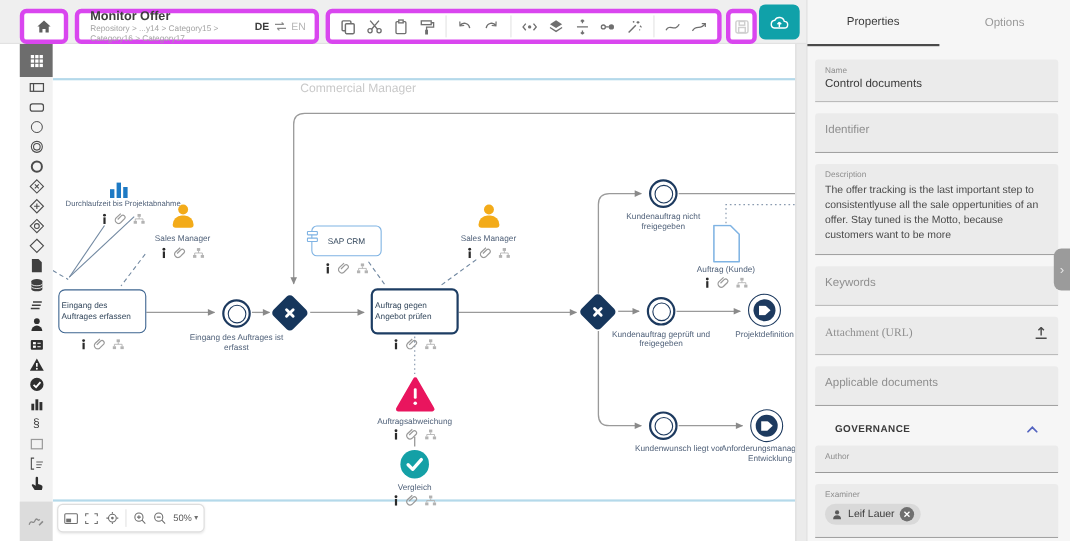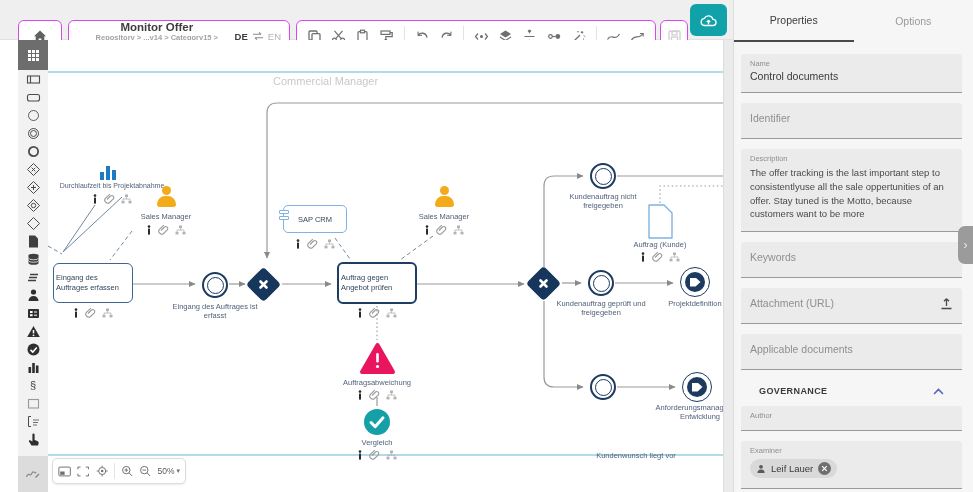--- a/index.html
+++ b/index.html
@@ -3,28 +3,28 @@
 <meta charset="utf-8">
 <style>
   * { margin:0; padding:0; box-sizing:border-box; }
   html,body { width:973px; height:492px; overflow:hidden; background:#fff;
     font-family:"Liberation Sans", sans-serif; }
   #app { position:relative; width:973px; height:492px; }
 
   
   #topbar { position:absolute; left:0; top:0; width:733px; height:40px;
     background:#efefef; border-bottom:1px solid #e2e2e2; }
-  .tgroup { position:absolute; top:20px; height:32px; background:#fff;
-    border:1px solid #d946ef; border-radius:6px; display:flex; align-items:center;text-align:center; }
+  .tgroup { position:absolute; top:8px; height:32px; background:#fff;
+    border:4px solid #d946ef; border-radius:6px; display:flex; align-items:center; }
   .ticon { width:24px; height:24px; display:flex; align-items:center; justify-content:center; cursor:pointer; }
   .tsep { width:1px; height:20px; background:#e3e3e3; margin:0 4px; }
   #titlegrp { left:68px; width:222px; padding:0 8px 0 10px; }
   #titletxt { line-height:1.15; }
   #titletxt .t1 { font-size:11.5px; font-weight:bold; color:#3d3d3d; }
-  #titletxt .t2 { font-size:7.5px; color:#a3a3a3;font-weight:bold; }
+  #titletxt .t2 { font-size:7.5px; color:#a3a3a3; }
   #lang { margin-left:auto; display:flex; align-items:center; gap:4px; font-size:9.5px; }
   #lang .de { font-weight:bold; color:#3d3d3d; }
   #lang .en { color:#b5b5b5; }
   #publishbtn { position:absolute; left:690px; top:4px; width:37px; height:32px;
     background:#10a1a9; border-radius:6px; display:flex; align-items:center; justify-content:center; cursor:pointer; }
 
   
   #sidebar { position:absolute; left:18px; top:40px; width:30px; height:452px; background:#f2f2f2; }
   #gridbtn { width:30px; height:30px; background:#6d6d6d; display:flex; align-items:center; justify-content:center; cursor:pointer; }
   .pitem { width:30px; height:18px; display:flex; align-items:center; justify-content:center; cursor:pointer; color:#4c4c4c; font-size:11px; }
@@ -77,21 +77,21 @@
   #tabs { display:flex; height:42px; align-items:stretch; }
   .tab { flex:1; display:flex; align-items:center; justify-content:center; font-size:10.5px; color:#9a9a9a; cursor:pointer; }
   .tab.active { color:#3c3c3c; border-bottom:2px solid #4a4a4a; }
   #fields { padding:12px 11px 0 7px; }
   .fblock { background:#ebebeb; border-bottom:1px solid #9a9a9a; border-radius:3px 3px 0 0;
     padding:5px 9px 10px; margin-bottom:10px; cursor:text; }
   .flabel { font-size:7.5px; color:#8f8f8f; }
   .fvalue { font-size:10.5px; color:#3a3a3a; margin-top:2px; }
   .fplaceholder { font-size:10.5px; color:#8f8f8f; padding:4px 0; }
   .fdesc { font-size:9.5px; color:#4a4a4a; margin-top:3px; line-height:1.45; }
-  .frow { display:flex; align-items:center; justify-content:space-between; }
+  .frow { display:flex; align-items:center; justify-content:space-between;font-family:Liberation Serif, serif; }
   #govrow { display:flex; align-items:center; justify-content:space-between; margin:16px 18px 10px; cursor:pointer; }
   #govtitle { font-size:9px; font-weight:bold; letter-spacing:.4px; color:#3a3a3a; }
   .chip { display:inline-flex; align-items:center; gap:5px; background:#d9d9d9; border-radius:12px;
     padding:3px 6px; font-size:9.5px; color:#3a3a3a; margin-top:4px; cursor:pointer; }
   .chipx { width:13px; height:13px; background:#6f6f6f; border-radius:50%; display:flex;
     align-items:center; justify-content:center; cursor:pointer; }
   #collapse { position:absolute; right:0; top:226px; width:15px; height:38px; background:#9b9b9b;
     border-radius:7px 0 0 7px; display:flex; align-items:center; justify-content:center;
     color:#e8e8e8; font-size:12px; cursor:pointer; }
 </style>
@@ -632,21 +632,21 @@
     <div class="iface" style="left:632px;top:227px;">
         <div class="disc">
           <div class="arr"></div>
         </div>
       </div>
     <div class="clabel" style="left:647px;top:259px;width:90px;">Projektdefinition</div>
 
     <div class="evt" style="left:542px;top:334px;">
         <div class="in"></div>
       </div>
-    <div class="clabel" style="left:588px;top:363px;width:90px;margin-top:48px;">Kundenwunsch liegt vor</div>
+    <div class="clabel" style="left:569px;top:363px;width:90px;">Kundenwunsch liegt vor</div>
     <div class="iface" style="left:634px;top:332px;">
         <div class="disc">
           <div class="arr"></div>
         </div>
       </div>
     <div class="clabel" style="left:652px;top:363px;width:120px;">Anforderungsmanagement Entwicklung</div>
 
     <div id="zoombar">
       <svg width="15" height="13" viewBox="0 0 15 13">
           <rect x="1" y="1.5" width="13" height="10" rx="1" fill="none" stroke="#6f6f6f" stroke-width="1.1"></rect>

